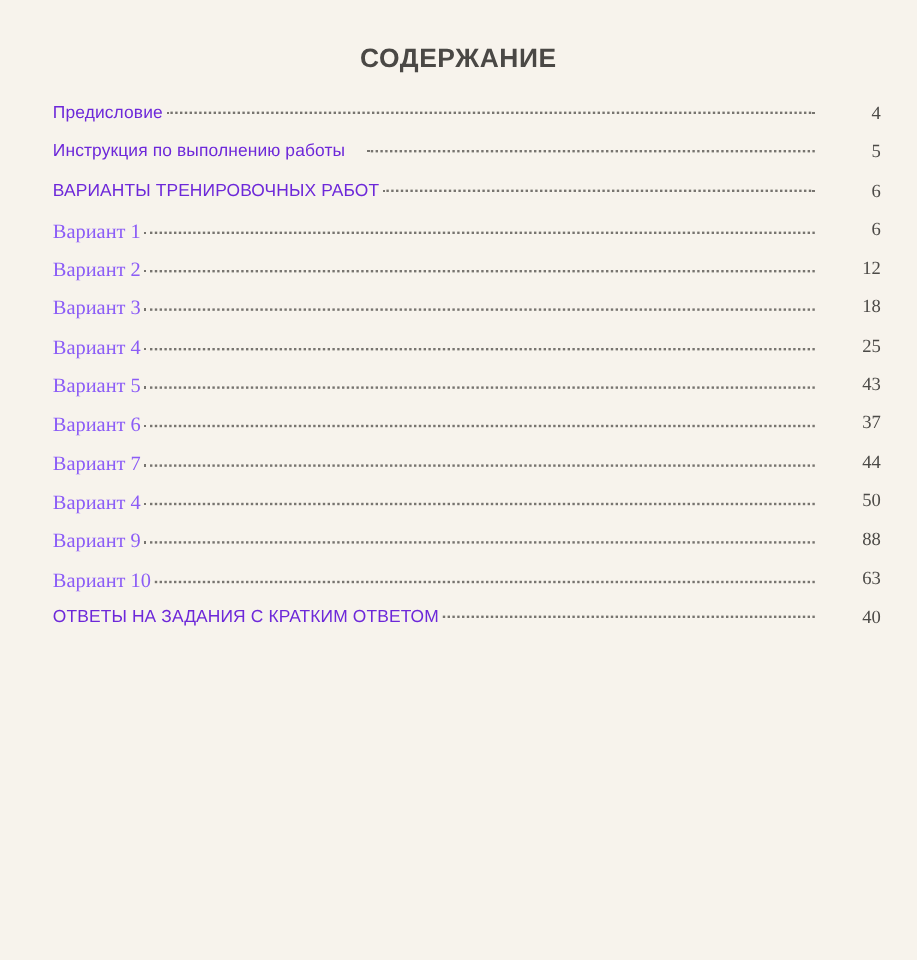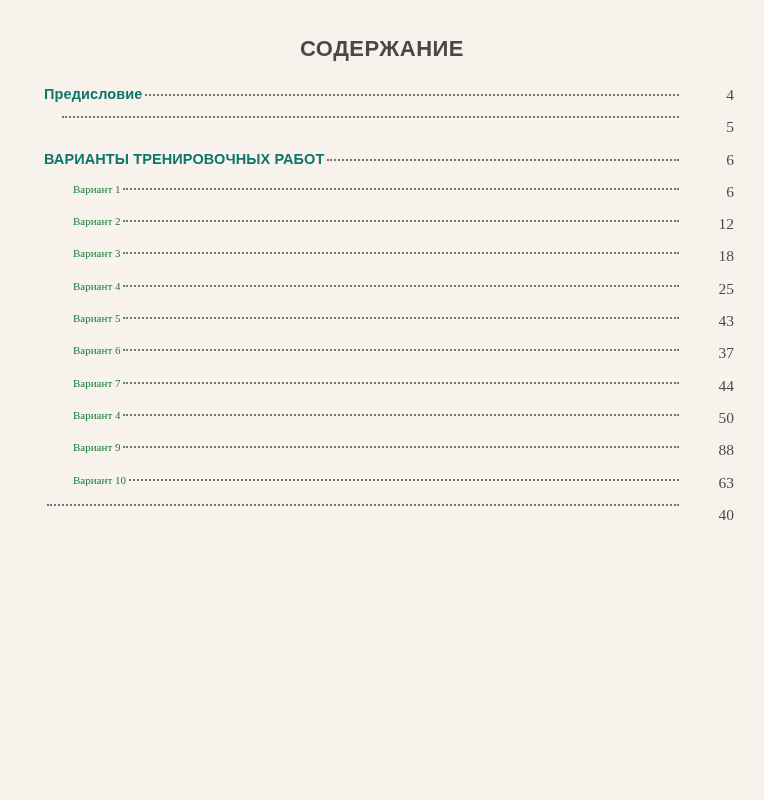--- a/index.html
+++ b/index.html
@@ -37,30 +37,29 @@
       align-items: baseline;
       height: 32.3px;
       position: relative;
     }
     .toc-row .label {
       white-space: nowrap;
       flex: 0 0 auto;
     }
     .toc-row.major .label {
       font-family: "Liberation Sans", sans-serif;
-      font-weight: bold;
+      font-weight: normal;
       font-size: 14.5px;
-      color: #0f766e;
+      color: #6d28d9;
       letter-spacing: 0.1px;
     }
     .toc-row.minor .label {
       font-family: "Liberation Serif", serif;
-      font-size: 11px;
-      color: #15803d;
-      margin-left: 29px;
+      font-size: 17px;
+      color: #8b5cf6;
     }
     .toc-row .leader {
       flex: 1 1 auto;
       margin: 0 6px 0 3px;
       height: 1px;
       border-bottom: 2px dotted #77746f;
       position: relative;
       top: -3px;
       margin-right: 55px;
     }
@@ -83,20 +82,21 @@
 
 <div class="page-title">СОДЕРЖАНИЕ</div>
 
 <div class="toc">
   <div class="toc-row major">
     <span class="label">Предисловие</span>
     <span class="leader"></span>
     <span class="page">4</span>
   </div>
   <div class="toc-row major gap">
+    <span class="label">Инструкция по выполнению работы</span>
     <span class="leader"></span>
     <span class="page">5</span>
   </div>
   <div class="toc-row major">
     <span class="label">ВАРИАНТЫ ТРЕНИРОВОЧНЫХ РАБОТ</span>
     <span class="leader"></span>
     <span class="page">6</span>
   </div>
   <div class="toc-row minor">
     <span class="label">Вариант 1</span>
@@ -142,16 +142,17 @@
     <span class="label">Вариант 9</span>
     <span class="leader"></span>
     <span class="page">88</span>
   </div>
   <div class="toc-row minor">
     <span class="label">Вариант 10</span>
     <span class="leader"></span>
     <span class="page">63</span>
   </div>
   <div class="toc-row major">
+    <span class="label">ОТВЕТЫ НА ЗАДАНИЯ С КРАТКИМ ОТВЕТОМ</span>
     <span class="leader"></span>
     <span class="page">40</span>
   </div>
 </div>
 
 </body></html>

